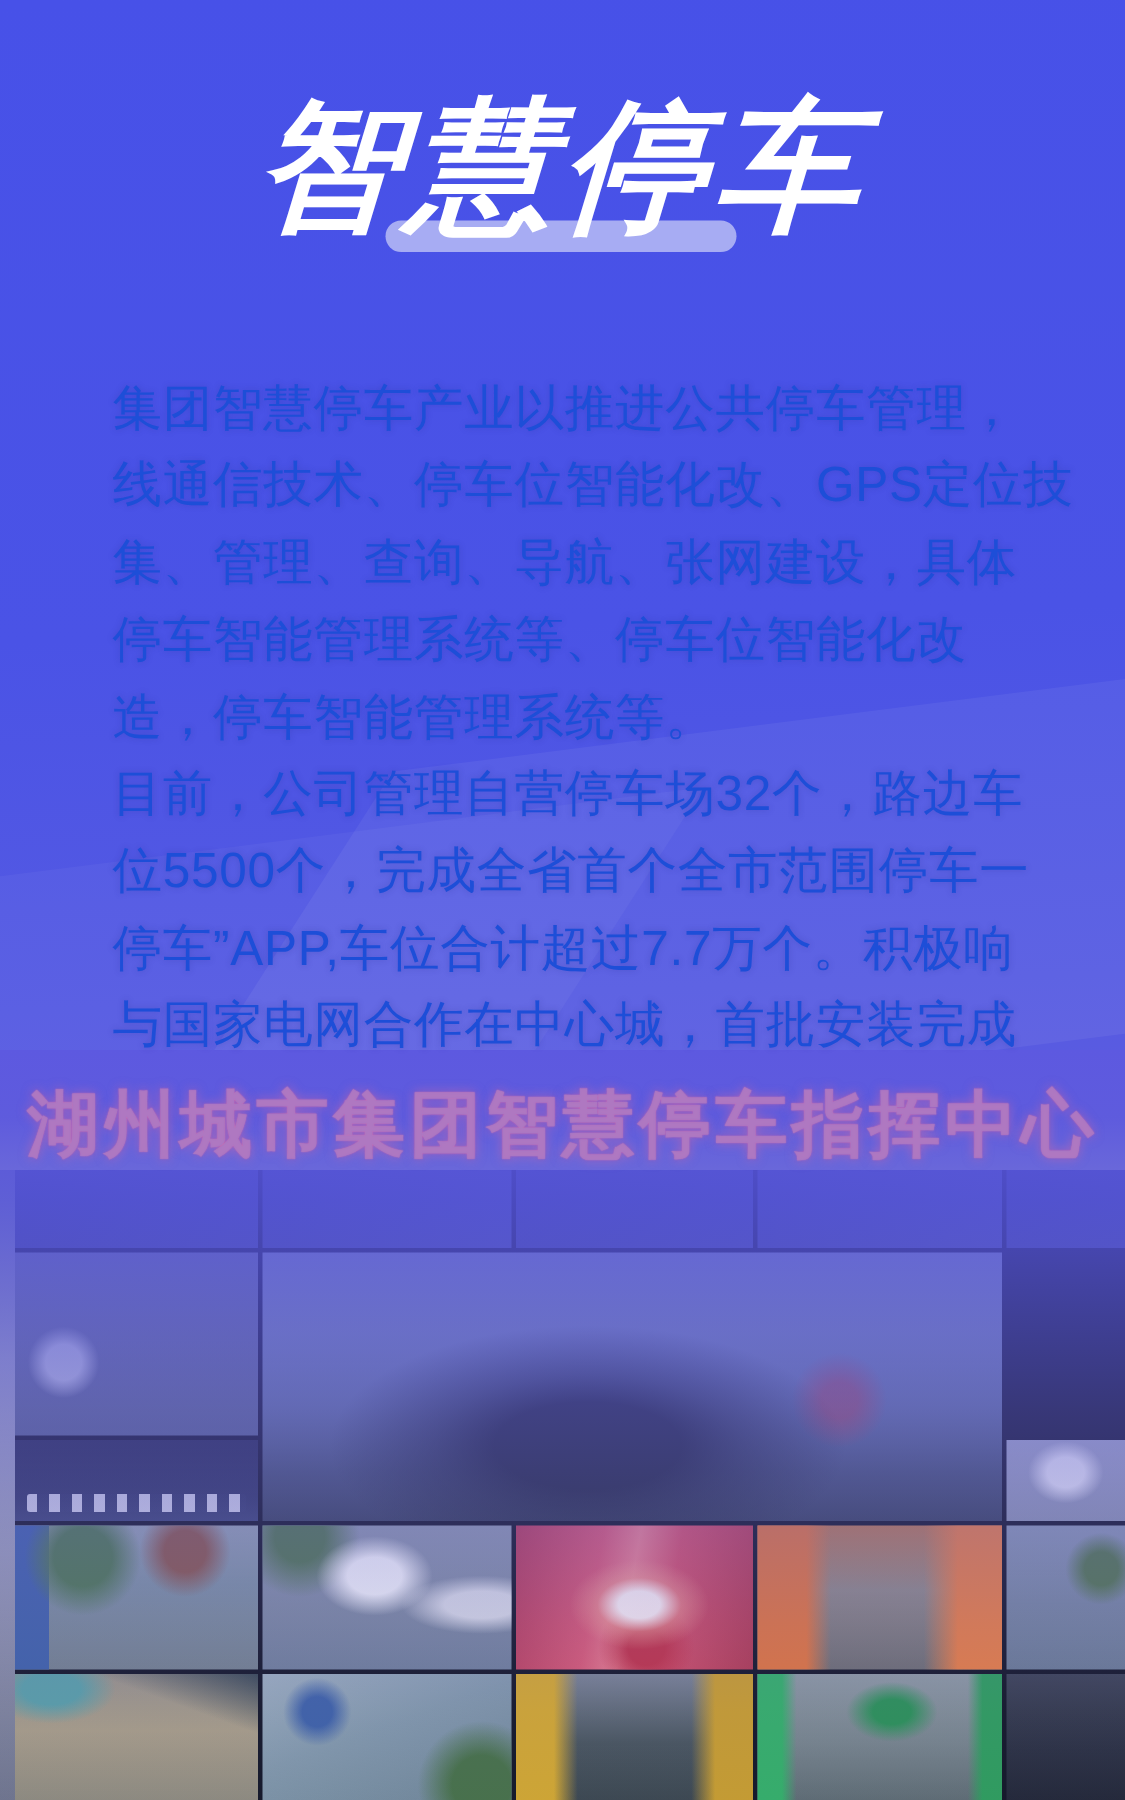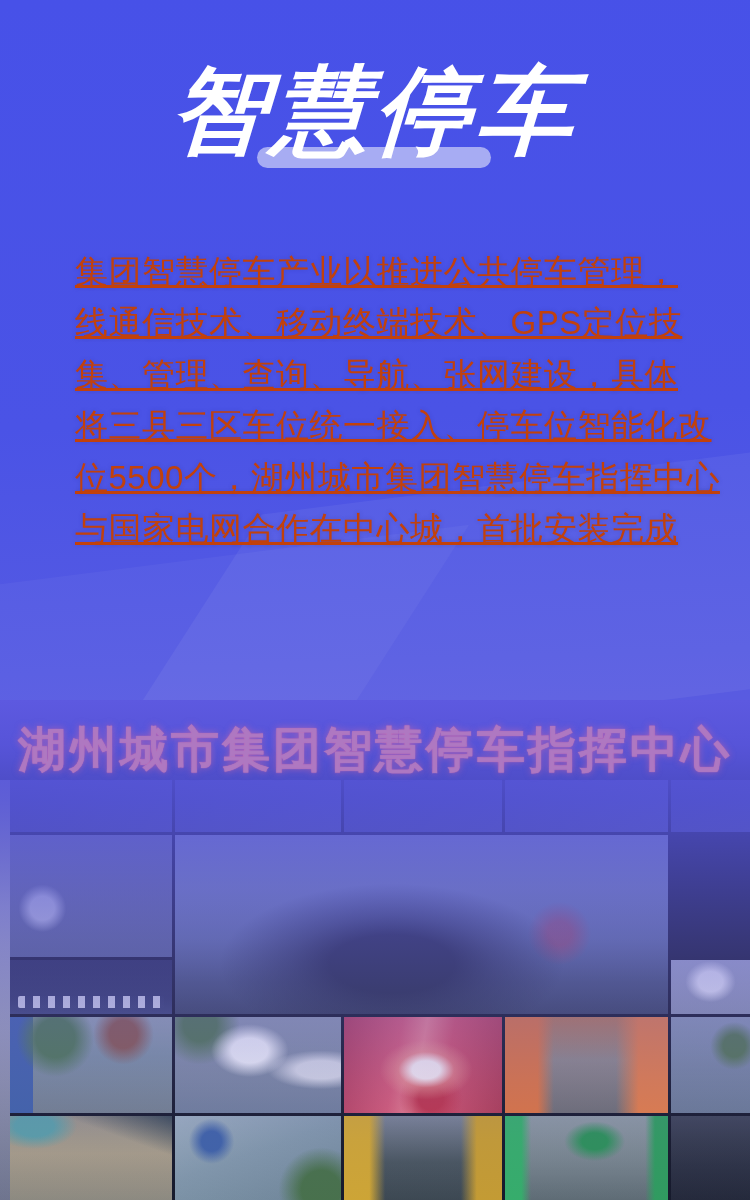--- a/index.html
+++ b/index.html
@@ -15,26 +15,26 @@
 
   
   .title-wrap{position:absolute;left:0;top:52px;width:750px;height:140px;z-index:6;}
   .title-pill{position:absolute;left:257px;top:95px;width:234px;height:21px;border-radius:11px;
     background:rgba(236,238,252,0.58);z-index:1;}
   .page-title{position:absolute;left:0;top:0;width:100%;text-align:center;margin:0;z-index:2;
     font-family:"DejaVu Serif","Liberation Serif",serif;font-style:italic;font-weight:700;
     font-size:96px;line-height:118px;color:#ffffff;letter-spacing:6px;transform:skewX(-3deg);}
 
   
-  .body-text{position:absolute;left:75px;top:246px;width:620px;z-index:5;color:#c2410c;text-decoration:underline;}
+  .body-text{position:absolute;left:75px;top:246px;width:620px;z-index:5;color:#1d4ed8;}
   .body-text .line{font-size:33px;line-height:51.4px;white-space:nowrap;letter-spacing:0.5px;
     text-shadow:0 0 4px rgba(40,45,140,0.25);}
 
   
-  .photo{position:absolute;left:0;top:700px;width:750px;height:500px;z-index:2;background:#0f172a;}
+  .photo{position:absolute;left:0;top:700px;width:750px;height:500px;z-index:2;background:#fef9c3;}
   .wall-banner{position:absolute;left:0;top:18px;width:100%;text-align:center;z-index:3;margin:0;
     font-size:48px;font-weight:700;letter-spacing:3px;white-space:nowrap;
     color:rgba(160,120,200,0.78);
     text-shadow:0 0 1px rgba(235,120,165,0.9),0 0 7px rgba(230,110,160,0.55),0 0 2px rgba(90,90,220,0.8);}
   .left-rail{position:absolute;left:0;top:80px;width:10px;bottom:0;z-index:2;
     background:linear-gradient(180deg,#8d93b0 0%,#aab0c4 30%,#9aa0b6 60%,#70768e 100%);}
   .screens{position:absolute;left:10px;right:0;top:80px;height:420px;z-index:1;
     display:grid;grid-template-columns:162px 166px 158px 163px auto;
     grid-template-rows:52px 122px 54px 96px 84px;gap:3px;background:#141828;}
   .cell{position:relative;overflow:hidden;}
@@ -155,18 +155,21 @@
   <h2 class="wall-banner">湖州城市集团智慧停车指挥中心</h2>
 </div>
 
 <div class="title-wrap">
   <div class="title-pill"></div>
   <h1 class="page-title">智慧停车</h1>
 </div>
 
 <div class="body-text">
   <div class="line">集团智慧停车产业以推进公共停车管理，</div>
-  <div class="line">线通信技术、移动终端技术、GPS定位技</div>
+  <div class="line">线通信技术、停车位智能化改、GPS定位技</div>
   <div class="line">集、管理、查询、导航、张网建设，具体</div>
-  <div class="line">将三县三区车位统一接入、停车位智能化改</div>
-  <div class="line">位5500个，湖州城市集团智慧停车指挥中心</div>
+  <div class="line">停车智能管理系统等、停车位智能化改</div>
+  <div class="line">造，停车智能管理系统等。</div>
+  <div class="line">目前，公司管理自营停车场32个，路边车</div>
+  <div class="line">位5500个，完成全省首个全市范围停车一</div>
+  <div class="line">停车”APP,车位合计超过7.7万个。积极响</div>
   <div class="line">与国家电网合作在中心城，首批安装完成</div>
 </div>
 
 </body></html>

